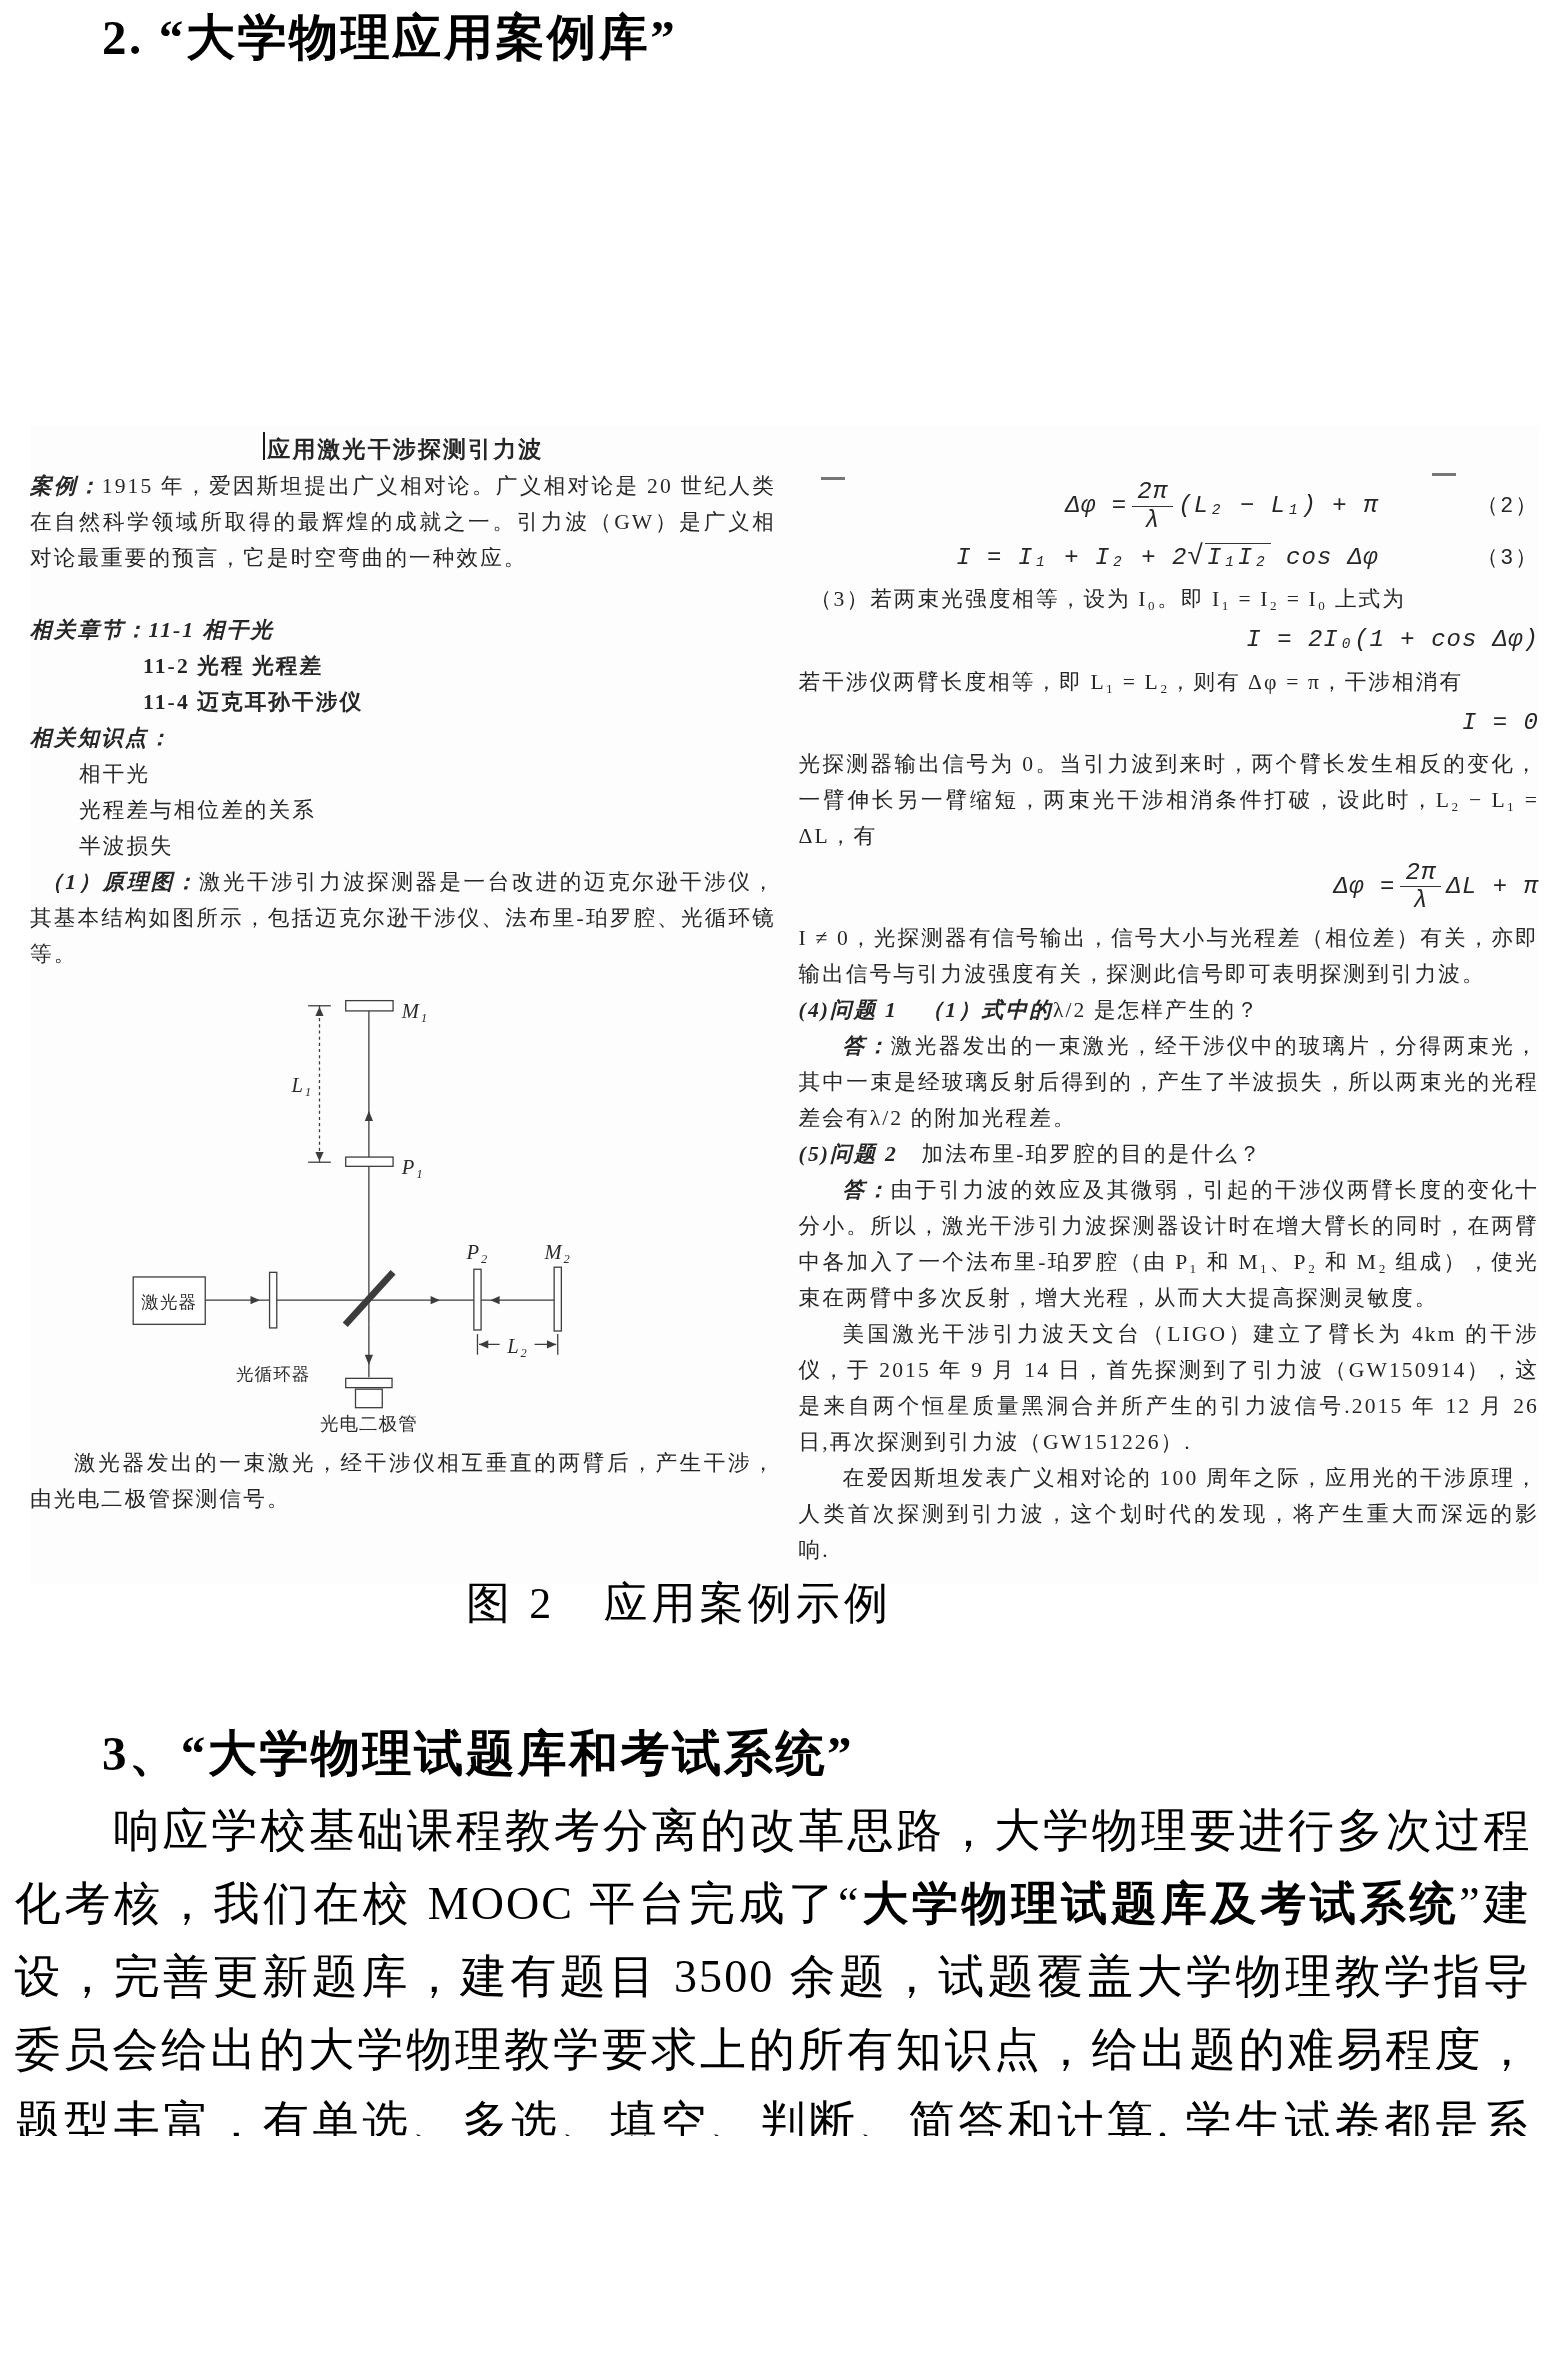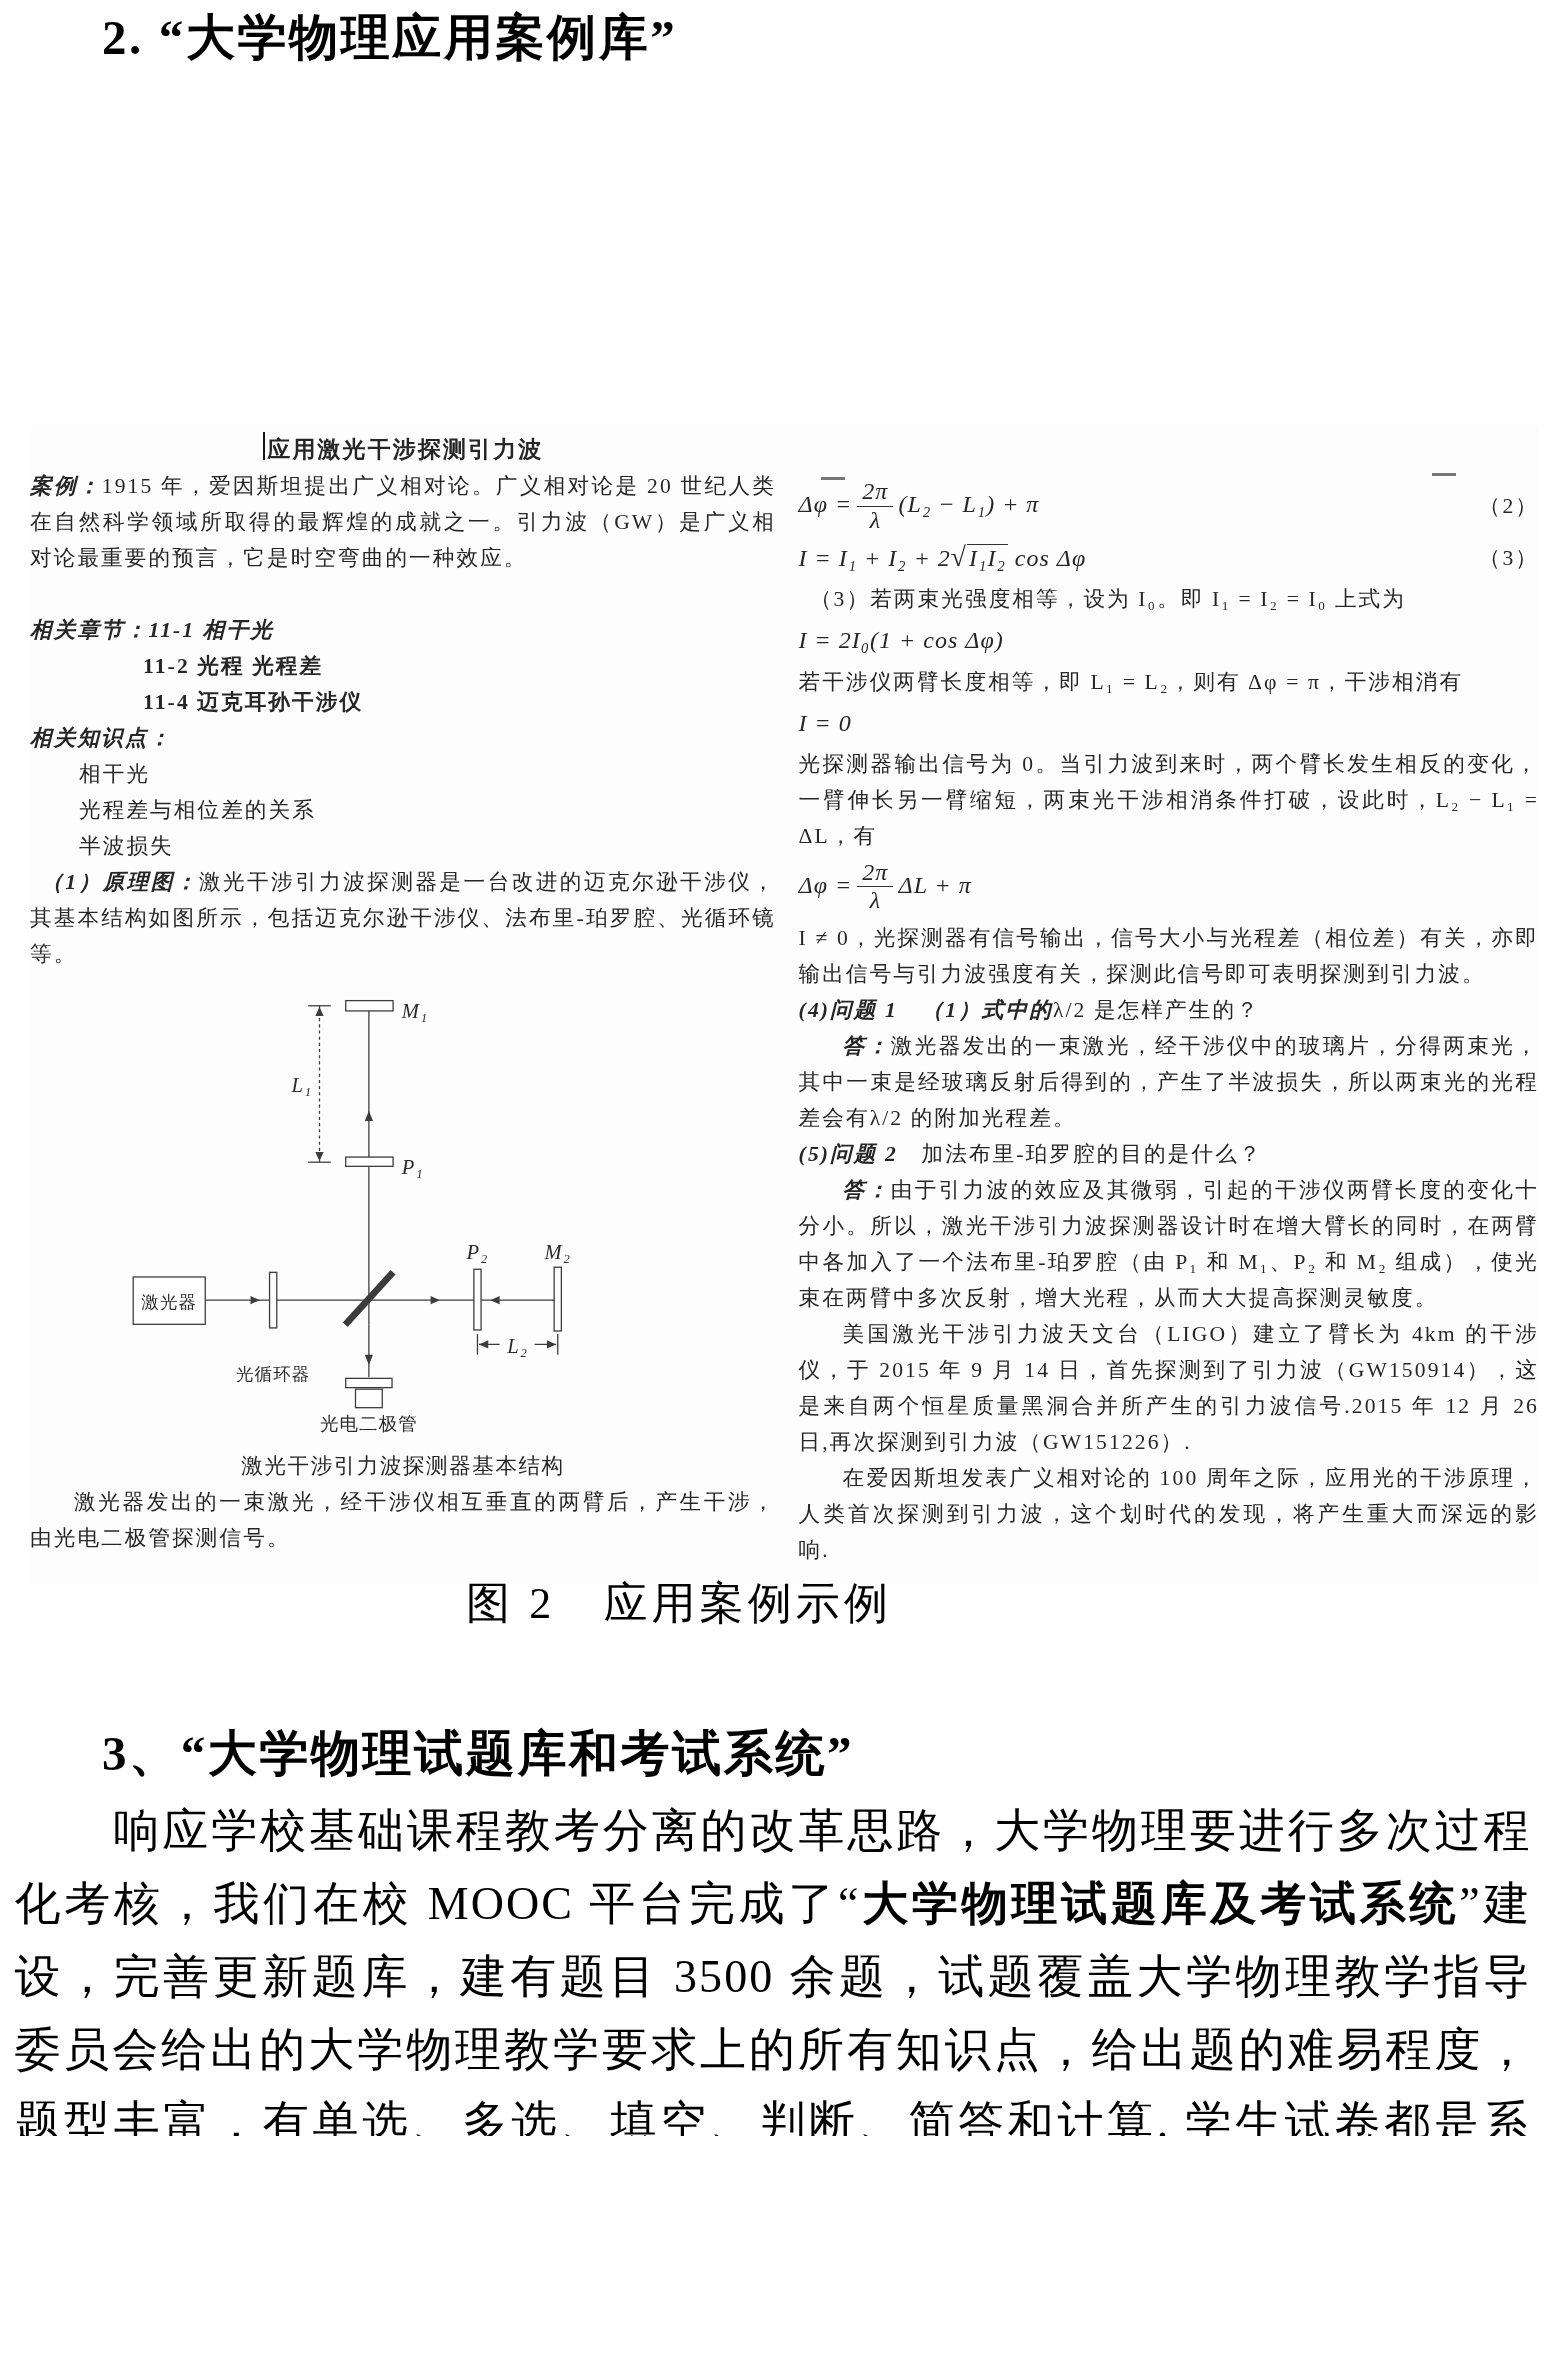--- a/index.html
+++ b/index.html
@@ -25,21 +25,21 @@
   .caret{display:inline-block;width:2.1px;height:28px;background:#161616;vertical-align:-3.1px;margin-right:2.6px;}
   .fpara{margin:0;text-align:justify;}
   .fb{font-weight:bold;font-style:italic;}
   .findent{text-indent:44px;}
   .findent-sm{text-indent:11.3px;}
   .gap-top{margin-top:36px;}
   .chapter-item{margin-left:113px;font-weight:bold;}
   .know-item{margin-left:49px;font-weight:normal;}
 
   
-  .eq-row{display:flex;justify-content:space-between;align-items:center;margin:5.1px 0;}
+  .eq-row{display:flex;justify-content:flex-end;align-items:center;margin:5.1px 0;font-family:Liberation Mono, monospace;}
   .eq{font-style:italic;font-size:24px;letter-spacing:1px;white-space:nowrap;}
   .eq-num{font-style:normal;font-size:21.6px;margin-left:98px;}
   .frac{display:inline-block;text-align:center;vertical-align:middle;margin:0 5.1px;line-height:1.15;}
   .frac .ft{display:block;border-bottom:1.5px solid #333;padding:0 5.1px;}
   .frac .fb2{display:block;}
   .sqrt{white-space:nowrap;}
   .rs{font-style:normal;font-size:1.15em;}
   .rc{border-top:1.5px solid #333;padding:0 2.1px;}
 
   
@@ -128,21 +128,20 @@
           <polygon class="darrow" points="954,698 954,714 972,706"></polygon>
           <text x="897" y="722" font-size="40" font-style="italic" text-anchor="middle">L₂</text>
 
           <line x1="608" y1="668" x2="608" y2="770" class="dline"></line>
           <polygon class="darrow" points="600,726 616,726 608,746"></polygon>
           <rect x="563" y="772" width="90" height="18" class="dbar"></rect>
           <rect x="582" y="793" width="52" height="36" class="dbar"></rect>
           <text x="608" y="872" font-size="36" text-anchor="middle">光电二极管</text>
         </svg>
       </div>
-      <p class="dcap">激光干涉引力波探测器基本结构</p>
 
       <p class="fpara findent">激光器发出的一束激光，经干涉仪相互垂直的两臂后，产生干涉，由光电二极管探测信号。</p>
 
     </div>
 
     <div class="fig-right">
 
       <div class="eq-row" style="margin-top:0;">
         <span class="eq"><span>Δφ =</span><span class="frac"><span class="ft">2π</span><span class="fb2">λ</span></span><span>(L₂ − L₁) + π</span></span>
         <span class="eq-num">（2）</span>

